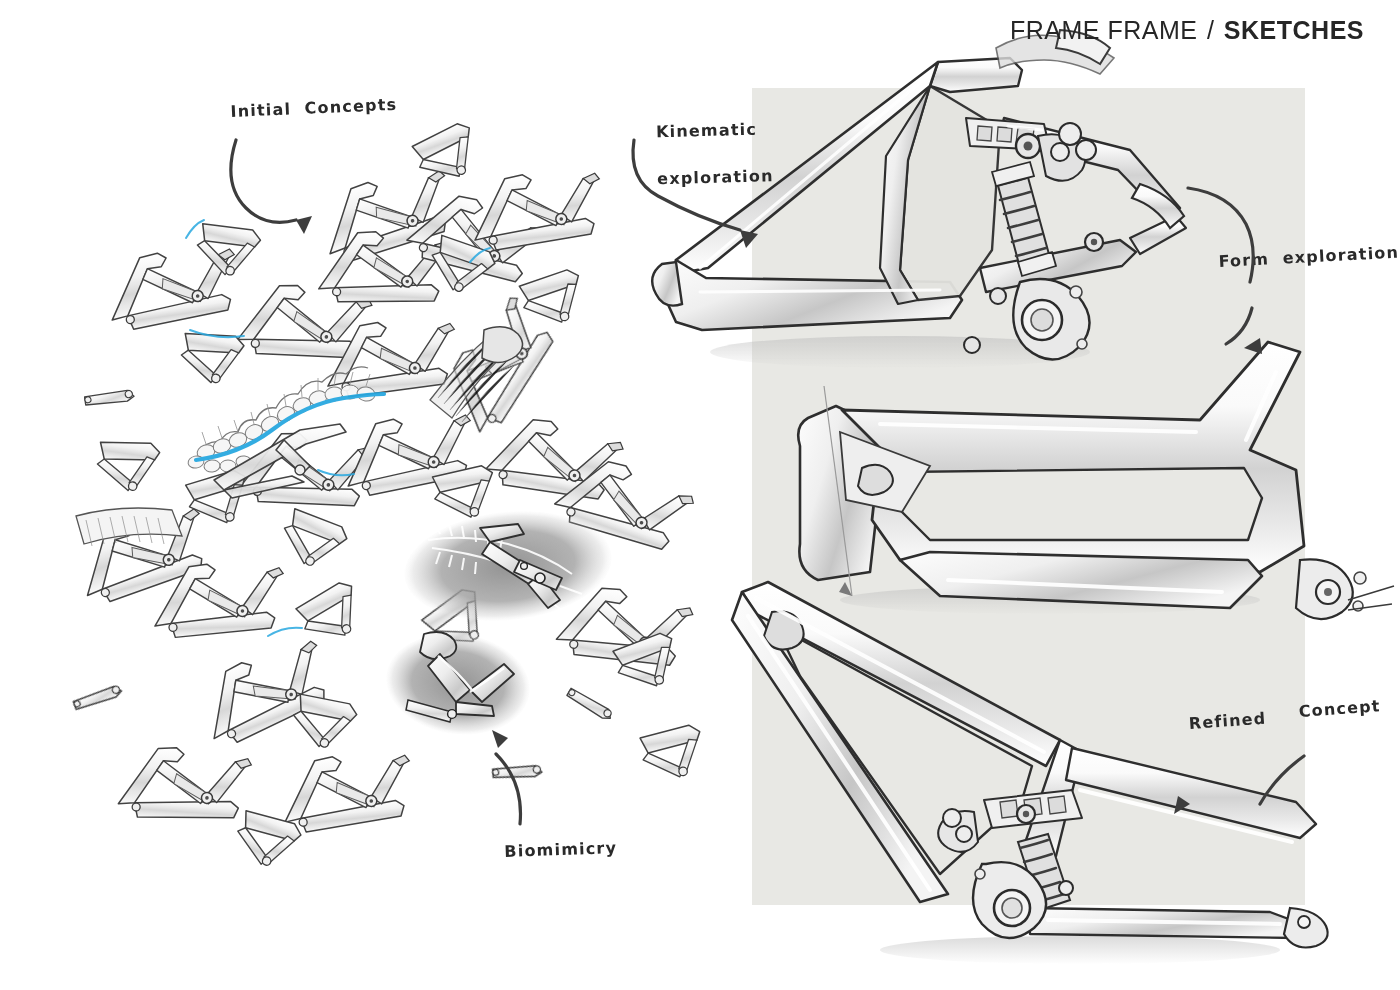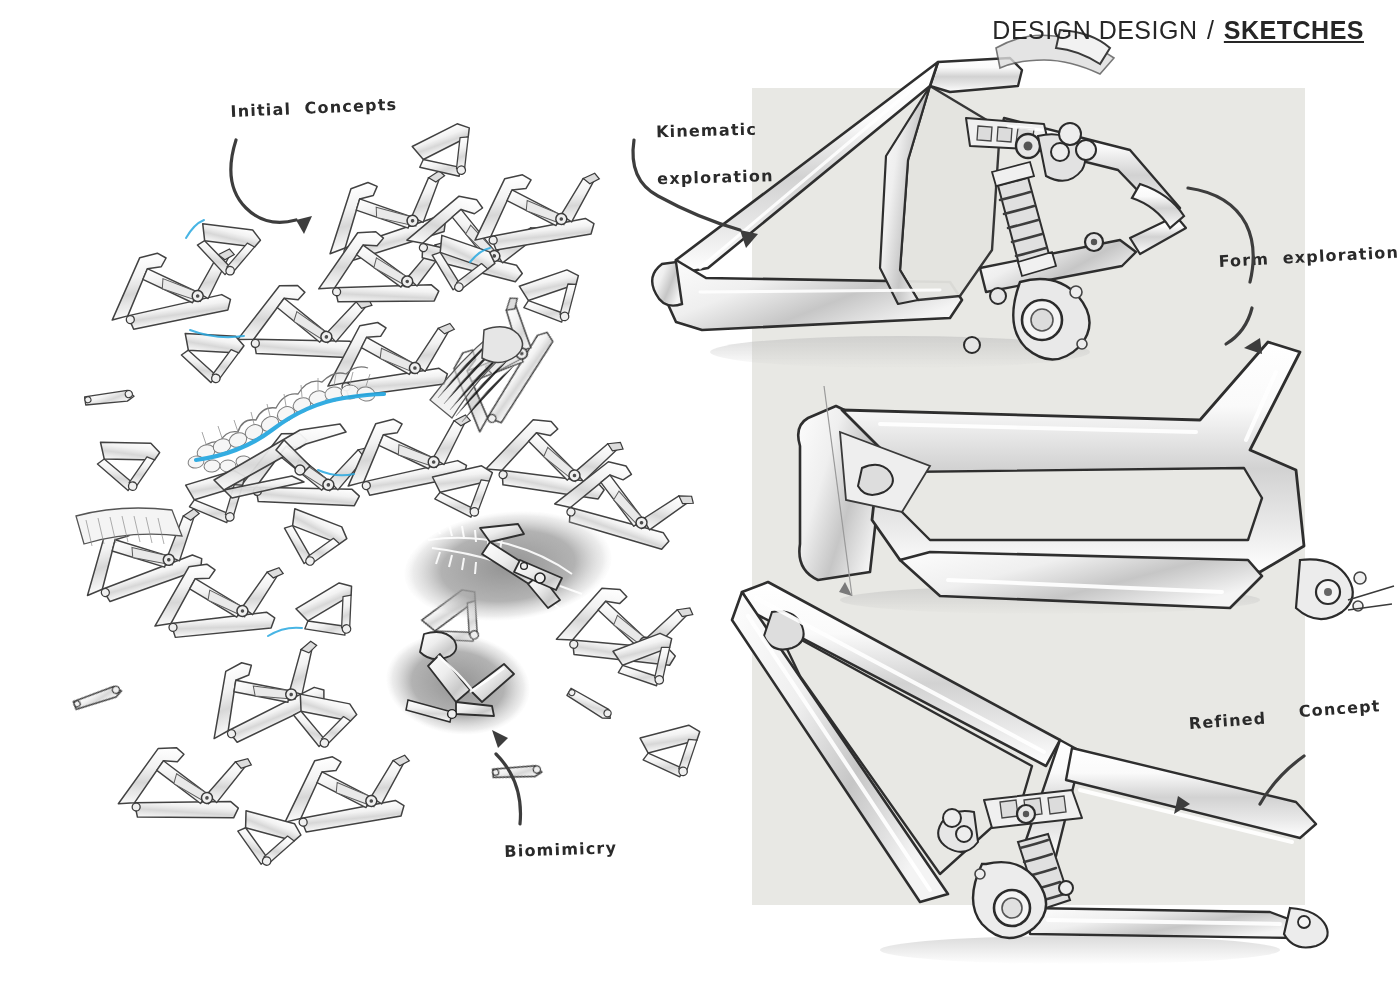--- a/index.html
+++ b/index.html
@@ -8,21 +8,21 @@
 
   
   .header{
     position:absolute; right:36px; top:16px;
     font-family:"Liberation Sans",sans-serif;
     font-size:25px; letter-spacing:.5px; color:#262626;
     white-space:nowrap; z-index:40;
   }
   .header .light{font-weight:400;}
   .header .sep{font-weight:400;padding:0 2px;}
-  .header .bold{font-weight:700;text-decoration:underline;}
+  .header .bold{font-weight:700;}
 
   
   .panel{
     position:absolute; left:752px; top:88px;
     width:553px; height:817px;
     background:#e8e8e4; z-index:1;
   }
 
   
   .hand{
@@ -49,21 +49,21 @@
   #art-right{z-index:20;}
 </style>
 </head>
 <body>
 
 <div id="page">
 
   <div class="panel"></div>
 
   <div class="header">
-    <span class="light">DESIGN DESIGN</span>
+    <span class="light">FRAME FRAME</span>
     <span class="sep">/</span>
     <span class="bold">SKETCHES</span>
   </div>
 
   <svg class="svglayer" id="art-left" viewBox="0 0 1400 990" xmlns="http://www.w3.org/2000/svg">
     <defs>
       <linearGradient id="tubeL" x1="0" y1="0" x2="0" y2="1">
         <stop offset="0%" stop-color="#ffffff"></stop>
         <stop offset="35%" stop-color="#f2f2f2"></stop>
         <stop offset="62%" stop-color="#d6d6d6"></stop>

